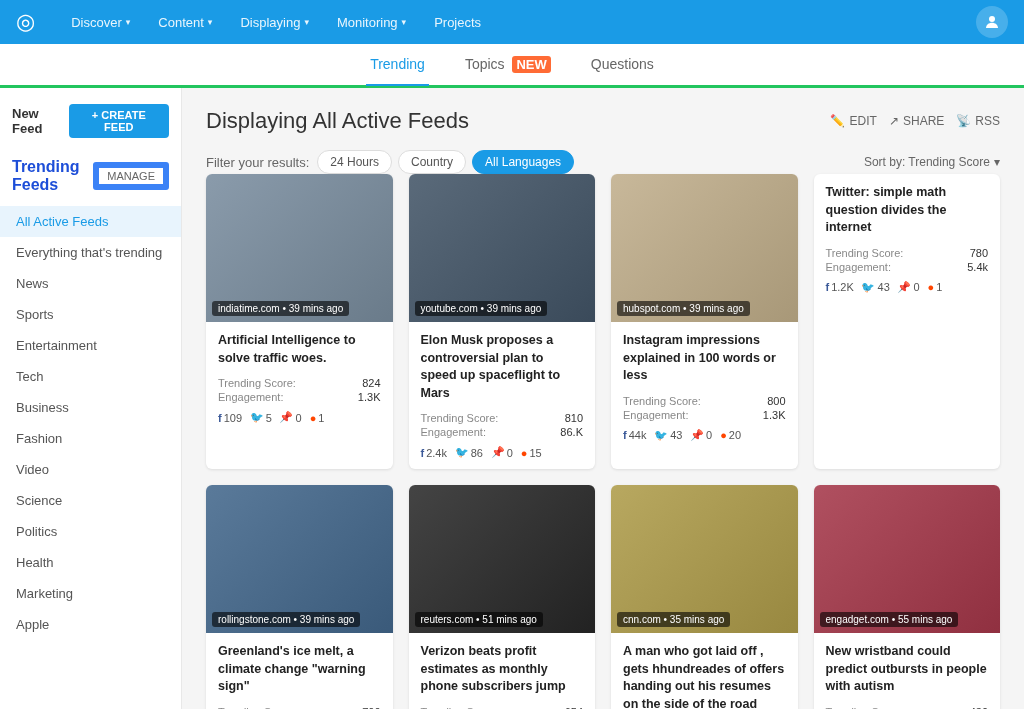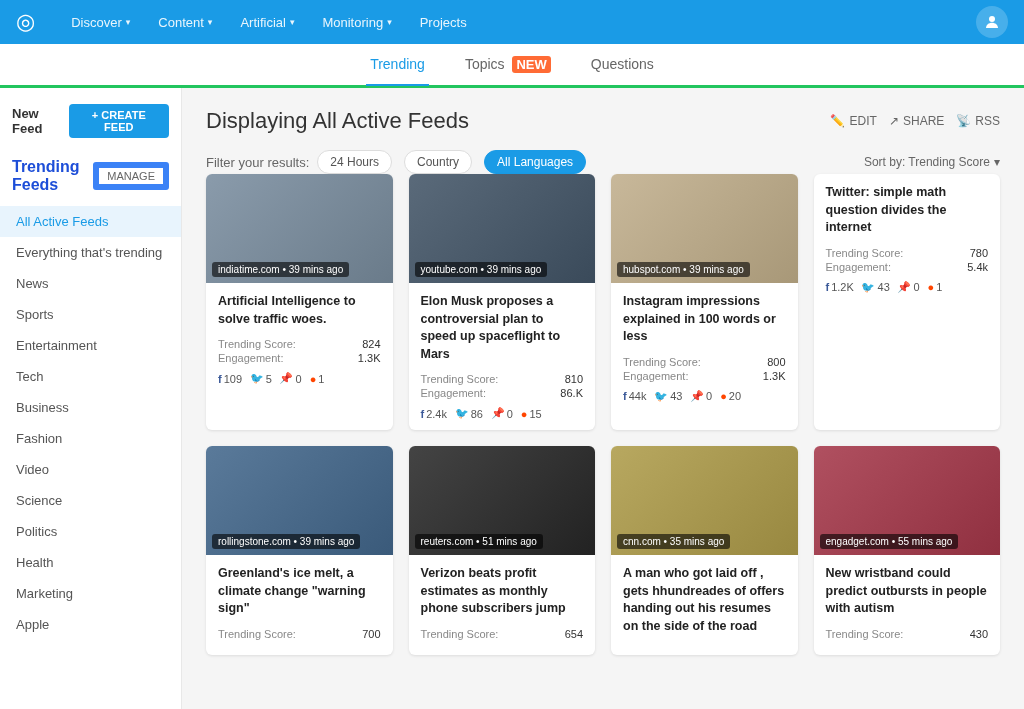--- a/index.html
+++ b/index.html
@@ -38,31 +38,31 @@
 
     
     .page-header { display: flex; align-items: center; justify-content: space-between; margin-bottom: 16px; }
     .page-title { font-size: 22px; font-weight: 400; color: #333; }
     .header-actions { display: flex; gap: 12px; align-items: center; }
     .header-btn { color: #666; font-size: 12px; cursor: pointer; display: flex; align-items: center; gap: 4px; }
 
     
     .filters-row { display: flex; align-items: center; justify-content: space-between; margin-bottom: 0; }
     .filter-label { font-size: 13px; color: #666; margin-right: 8px; }
-    .filter-tags { display: flex; gap: 12px; align-items: center; }
+    .filter-tags { display: flex; gap: 6px; align-items: center; }
     .filter-tag { padding: 4px 12px; border-radius: 16px; font-size: 12px; cursor: pointer; border: 1px solid #ddd; background: white; color: #555; }
     .filter-tag.active-solid { background: #1a9be6; border-color: #1a9be6; color: white; }
     .sort-section { display: flex; align-items: center; gap: 4px; font-size: 12px; color: #666; }
 
     
     .articles-grid { display: grid; grid-template-columns: repeat(4, 1fr); gap: 16px; }
 
     
     .article-card { background: white; border-radius: 6px; overflow: hidden; box-shadow: 0 1px 3px rgba(0,0,0,0.1); }
-    .card-image { position: relative; height: 109px; overflow: hidden; background: #ddd; }
+    .card-image { position: relative; height: 148px; overflow: hidden; background: #ddd; }
     .card-source { position: absolute; bottom: 6px; left: 6px; background: rgba(0,0,0,0.6); color: white; font-size: 10px; padding: 2px 6px; border-radius: 3px; }
     .card-body { padding: 10px 12px; }
     .card-title { font-size: 12.5px; font-weight: 600; color: #222; margin-bottom: 10px; line-height: 1.4; }
     .card-score-row { display: flex; justify-content: space-between; font-size: 11px; color: #888; margin-bottom: 2px; }
     .card-score-row .label { color: #888; }
     .card-score-row .value { color: #333; font-weight: 500; }
     .card-social { display: flex; gap: 8px; align-items: center; margin-top: 8px; }
     .social-item { display: flex; align-items: center; gap: 2px; font-size: 11px; color: #555; }
     .fb-icon { color: #3b5998; font-weight: bold; font-size: 11px; }
     .tw-icon { color: #1da1f2; font-size: 11px; }
@@ -77,21 +77,21 @@
   <div class="nav-items">
     <div class="nav-item">
       <span>Discover</span> 
         <span class="arrow">▾</span>
     </div>
     <div class="nav-item">
       <span>Content</span> 
         <span class="arrow">▾</span>
     </div>
     <div class="nav-item">
-      <span>Artificial</span> 
+      <span>Displaying</span> 
         <span class="arrow">▾</span>
     </div>
     <div class="nav-item">
       <span>Monitoring</span> 
         <span class="arrow">▾</span>
     </div>
     <div class="nav-item">
       <span>Projects</span>
     </div>
   </div>

